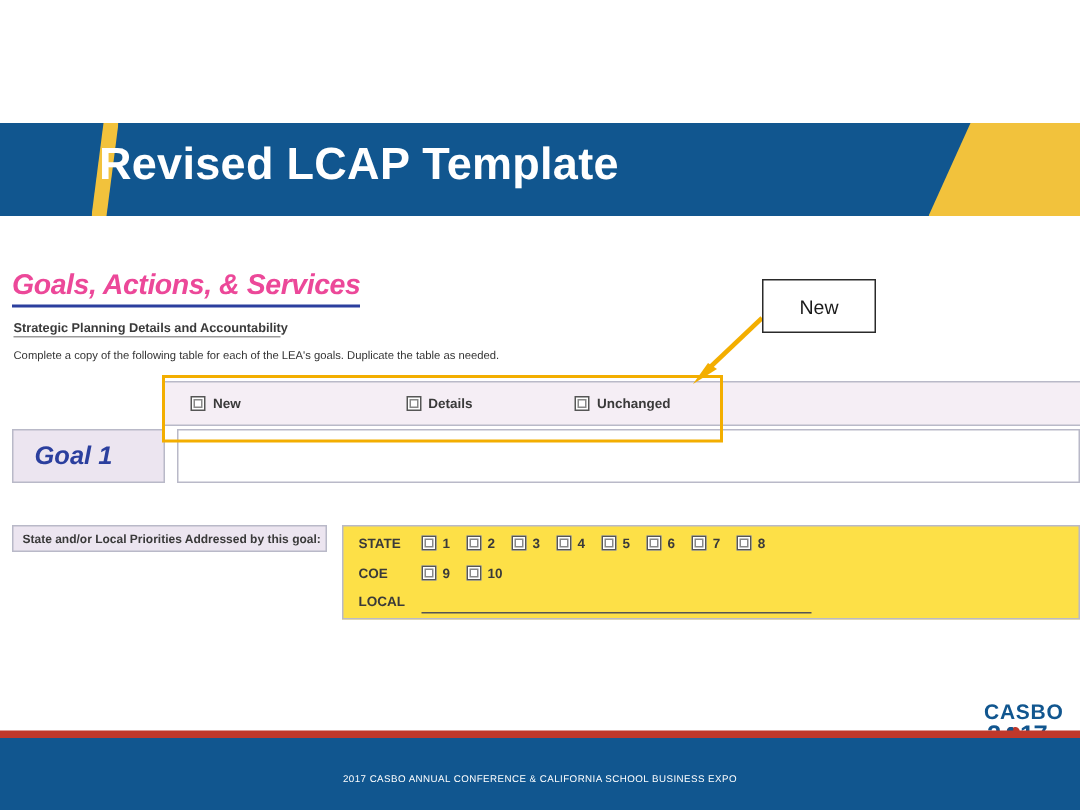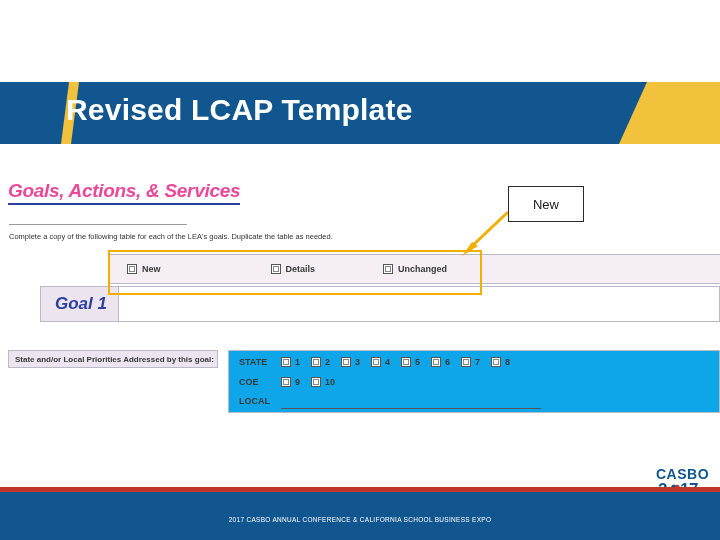--- a/index.html
+++ b/index.html
@@ -165,21 +165,20 @@
     left: 8px;
     top: 0;
     width: 102px;
     height: 36px;
     background: #ece5f0;
     border: 1px solid #b9b9c8;
     box-sizing: border-box;
     display: flex;
     align-items: center;
     padding-left: 14px;
-    margin-left: 32px;
   }
   .goal-label {
     font-size: 17px;
     font-weight: bold;
     color: #2b3f9e;
     font-style: italic;
   }
   .goal-input-cell {
     position: absolute;
     left: 118px;
@@ -218,21 +217,21 @@
     font-weight: bold;
     color: #3a3a3a;
     white-space: nowrap;
   }
   .prio-right {
     position: absolute;
     left: 228px;
     top: 0;
     width: 492px;
     height: 63px;
-    background: #0ea5e9;
+    background: #fde047;
     border: 1px solid #b9b9c8;
     box-sizing: border-box;
   }
   .prio-line {
     position: absolute;
     display: flex;
     align-items: center;
     font-size: 9px;
     color: #3a3a3a;
     font-weight: bold;
@@ -361,20 +360,21 @@
 <div class="banner">
   <div class="banner-blue"></div>
   <div class="banner-gold"></div>
   <div class="banner-stripe"></div>
   <div class="banner-title">Revised LCAP Template</div>
 </div>
 
 <div class="doc">
 
   <div class="doc-heading">Goals, Actions, &amp; Services</div>
+  <div class="doc-sub">Strategic Planning Details and Accountability</div>
   <div class="doc-sub-underline"></div>
   <div class="doc-instr">Complete a copy of the following table for each of the LEA's goals. Duplicate the table as needed.</div>
 
   <div class="checkrow">
     <div class="check-item ci-new">
       <span class="chk"></span>
       <span>New</span>
     </div>
     <div class="check-item ci-mod">
       <span class="chk"></span>

